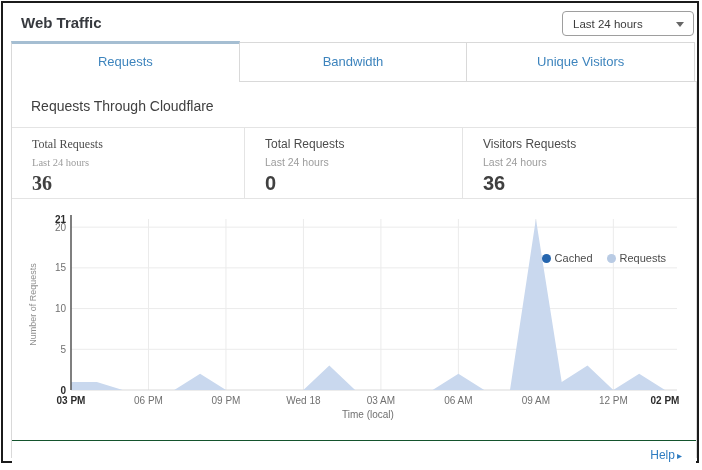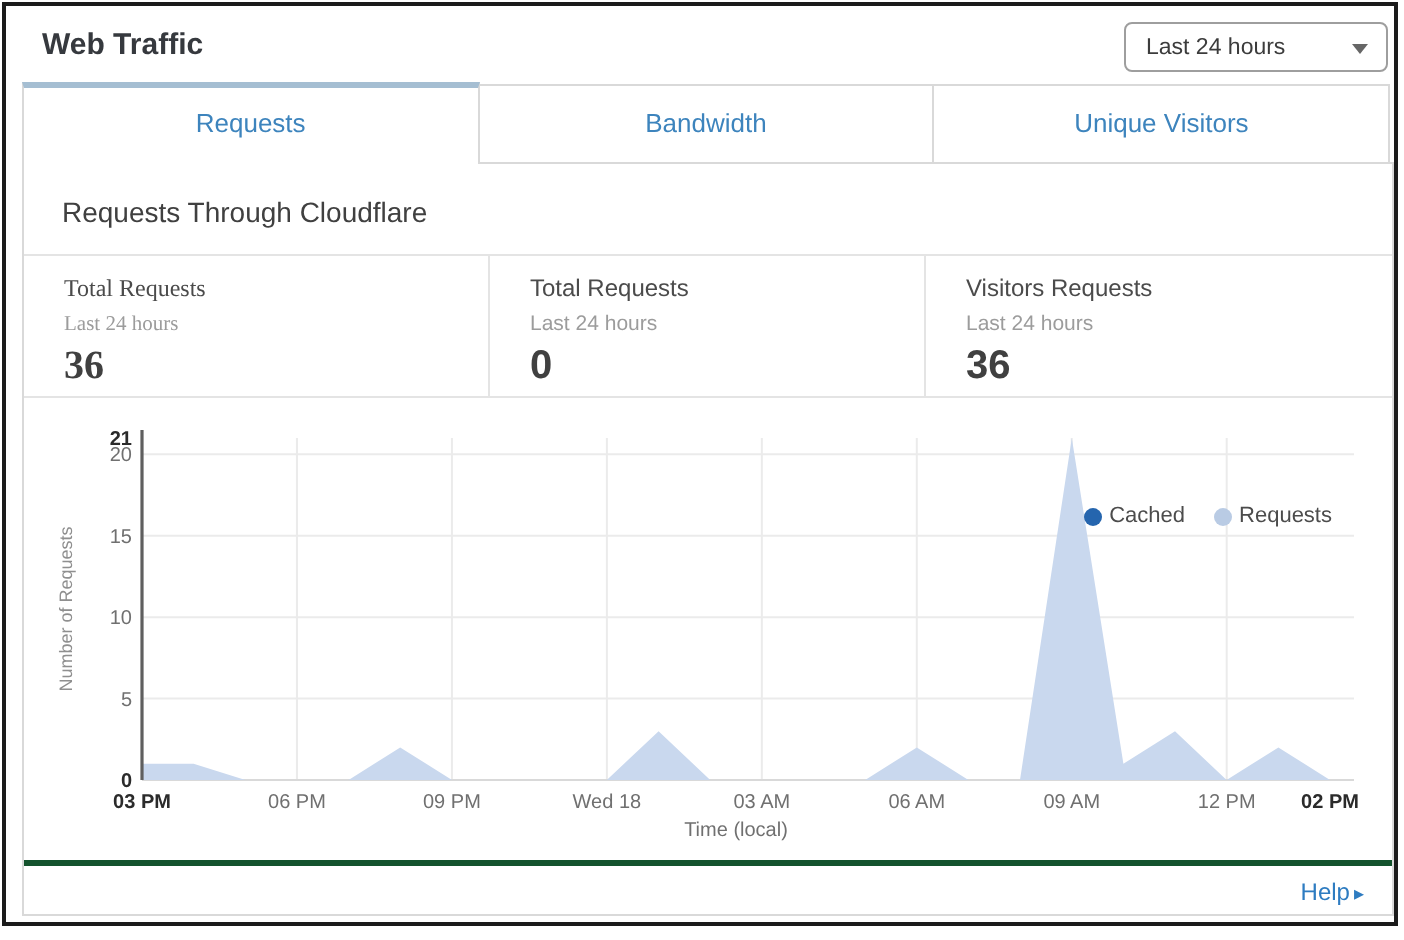--- a/index.html
+++ b/index.html
@@ -26,21 +26,21 @@
   .stat:nth-child(1){width:232px;font-family:Liberation Serif, serif;}
   .stat:nth-child(2){width:218px;border-left:1px solid #e4e4e4;}
   .stat:nth-child(3){flex:1;border-left:1px solid #e4e4e4;}
   .stat .label{font-size:12px;color:#4b4b4b;}
   .stat .period{font-size:10.5px;color:#9c9c9c;margin-top:5px;}
   .stat .value{font-size:20px;font-weight:600;color:#404040;margin-top:4px;}
   .chart-wrap{position:absolute;left:9px;top:196px;width:684px;height:231px;z-index:2;}
   .legend{position:absolute;top:5px;right:30px;display:flex;gap:14px;font-size:11px;color:#4c4c4c;z-index:4;margin-top:48px;}
   .legend-item{display:flex;align-items:center;gap:4px;cursor:pointer;}
   .legend-dot{width:9px;height:9px;border-radius:50%;display:inline-block;}
-  .footer{position:absolute;left:9px;top:427px;width:684px;height:27px;border-top:3px solid #14532d;
+  .footer{position:absolute;left:9px;top:437px;width:684px;height:27px;border-top:1px solid #14532d;
     text-align:right;line-height:26px;padding-right:14px;z-index:2;background:#fff;}
   .help-link{font-size:12px;color:#2e7cc1;text-decoration:none;cursor:pointer;}
   .help-arrow{font-size:10px;color:#2e7cc1;margin-left:2px;}
   svg text{font-family:"Liberation Sans", sans-serif;}
 </style>
 </head>
 <body>
 
 <div class="frame">
 

